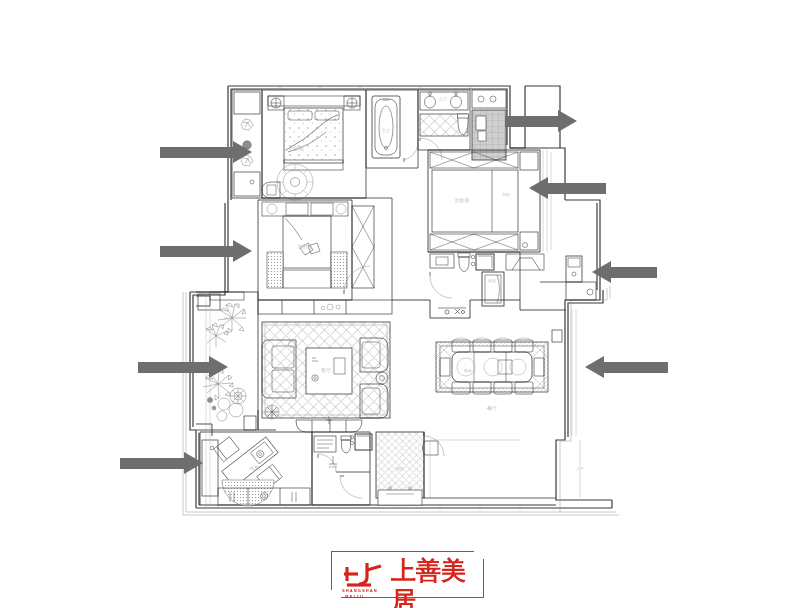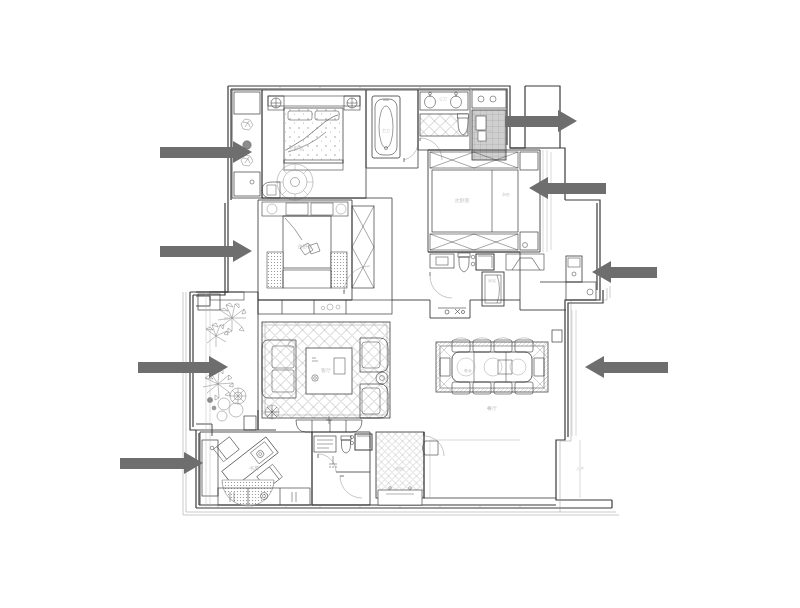--- a/index.html
+++ b/index.html
@@ -607,14 +607,30 @@
   <div class="arrow left" style="left:585px;top:356px;width:83px;">
     <div class="shaft"></div>
     <div class="head"></div>
   </div>
 
   <div class="arrow right" style="left:120px;top:452px;width:83px;">
     <div class="shaft"></div>
     <div class="head"></div>
   </div>
 
+  <div id="logo">
+    <div class="frame-tl"></div>
+    <div class="frame-br"></div>
+    <svg class="mark" viewBox="0 0 46 38">
+      <g fill="none" stroke="#d6251c" stroke-width="3.2" stroke-linecap="butt">
+        <path d="M6 10 L6 24"></path>
+        <path d="M3 17 L17 17"></path>
+        <path d="M6 28 L30 28"></path>
+        <path d="M26 6 L26 20 Q26 27 18 27"></path>
+        <path d="M26 13 L40 9"></path>
+      </g>
+    </svg>
+    <div class="cn">上善美居</div>
+    <div class="py1">SHANGSHAN</div>
+    <div class="py2">MEIJU</div>
+  </div>
 
 </div>
 
 </body></html>

